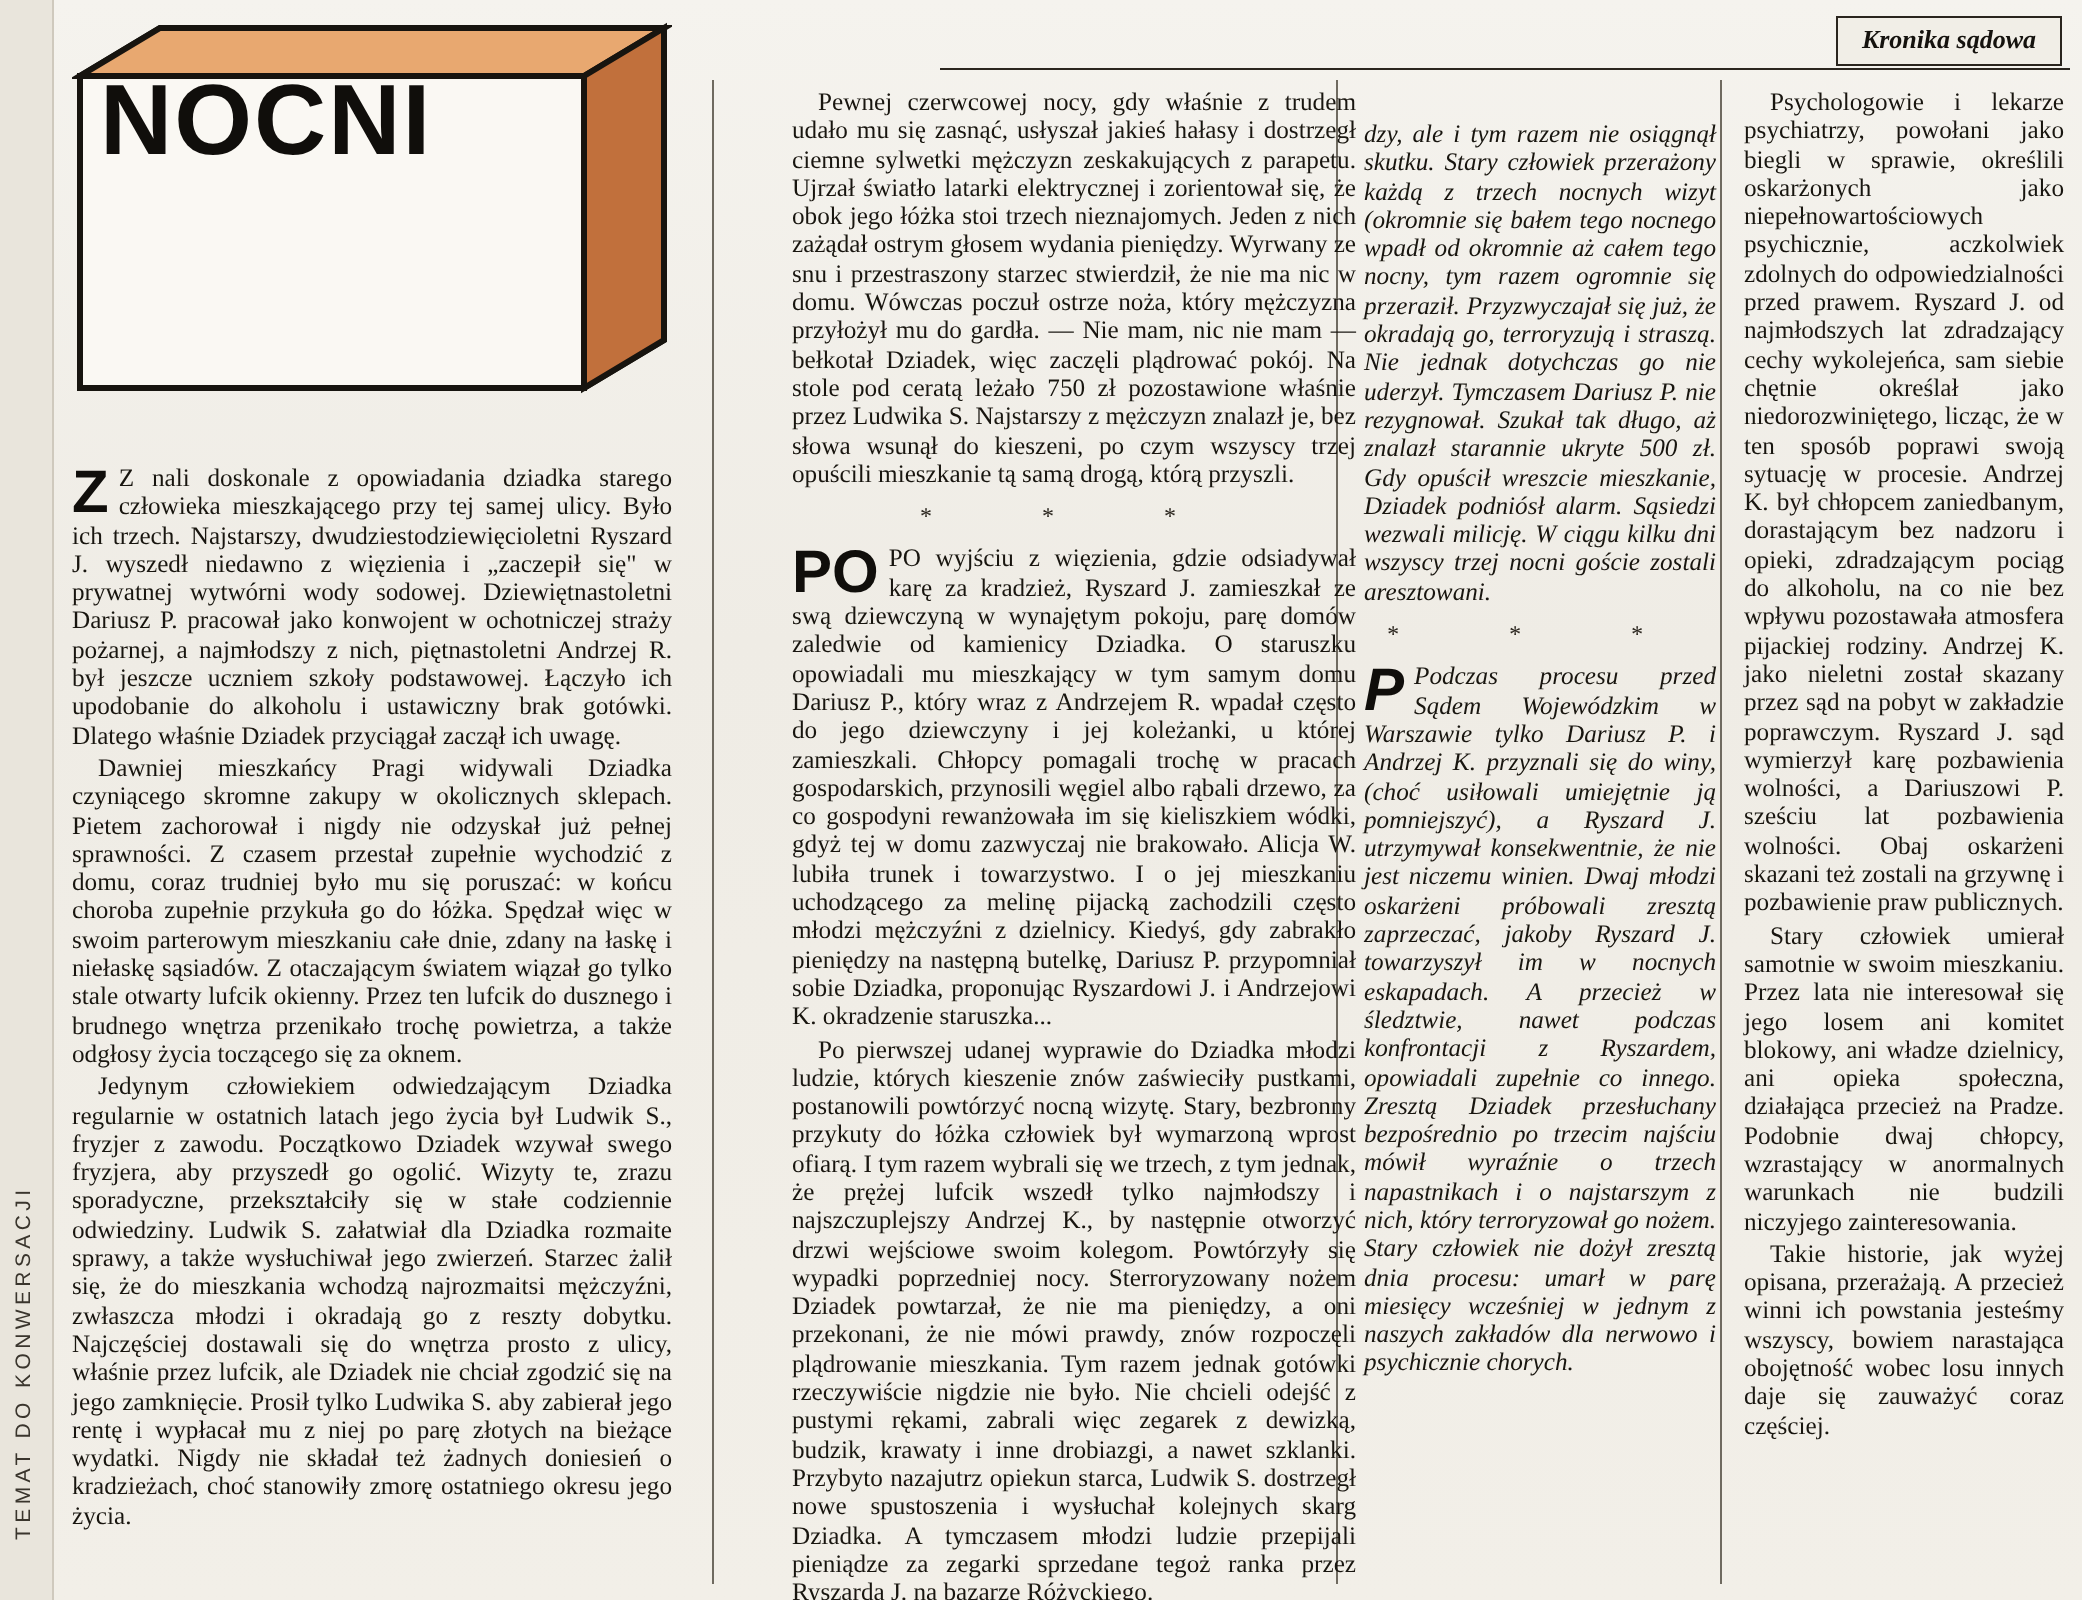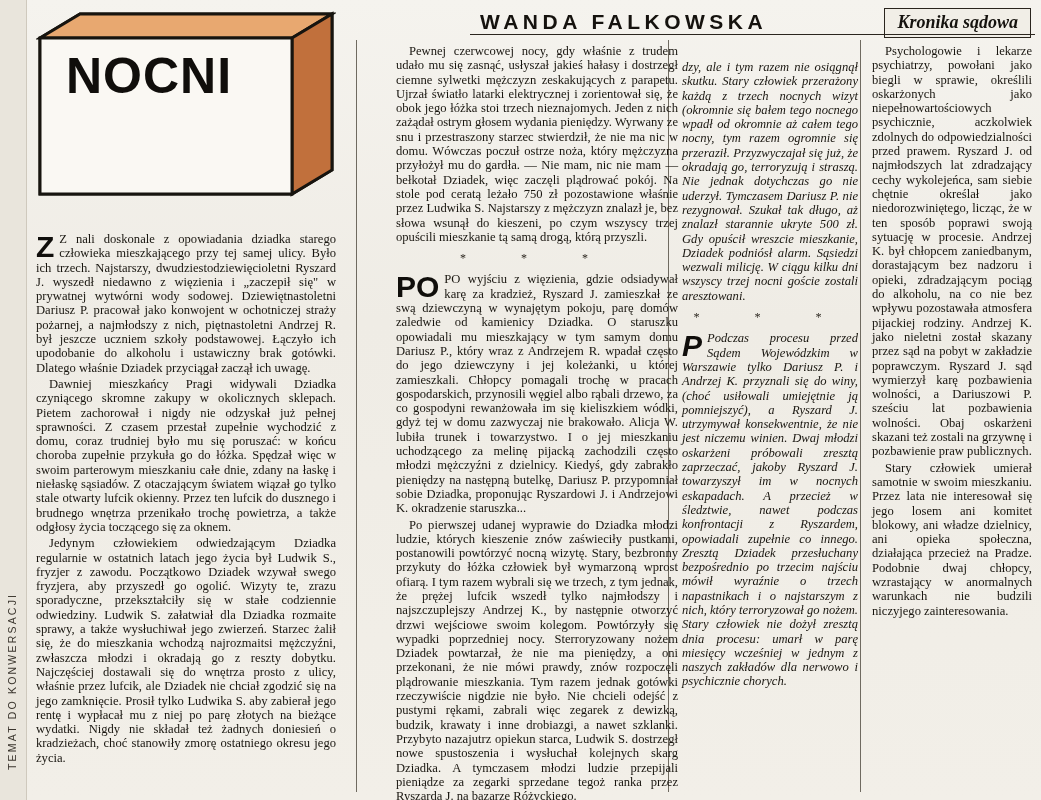--- a/index.html
+++ b/index.html
@@ -46,38 +46,38 @@
     letter-spacing:4.5px;
     color:#15120e;
   }
   .hdr .rubric{
     position:absolute;right:4px;top:2px;
     border:1.5px solid #2a251e;
     padding:3px 12px 4px 12px;
     font-family:"Liberation Serif", serif;
     font-style:italic;
     font-weight:bold;
-    font-size:18px;
+    font-size:13px;
     color:#15120e;
     background:#f1eee7;
   }
   .hrule{
     position:absolute;left:470px;top:34px;width:565px;height:0;
     border-top:1px solid #2b261f;
   }
   
   .titlebox{
     position:absolute;left:36px;top:10px;width:300px;height:212px;
   }
   .titlebox .shape{
     position:absolute;left:0;top:0;width:300px;height:212px;
   }
   .titlebox h1{
     position:absolute;left:14px;top:22px;
-    margin:16px;
+    margin:0;
     font-family:"Liberation Sans", sans-serif;
     font-weight:bold;
     font-size:50px;
     line-height:56px;
     letter-spacing:1px;
     color:#100e0b;
   }
   
   .col{
     position:absolute;
@@ -120,21 +120,20 @@
 </head>
 <body>
 
 <div class="page">
 
   <div class="vstrip">
     <span>TEMAT DO KONWERSACJI</span>
   </div>
 
   <div class="hdr">
-    <div class="author">WANDA FALKOWSKA</div>
     <div class="rubric">Kronika sądowa</div>
   </div>
   <div class="hrule"></div>
 
   <div class="titlebox">
     <svg class="shape" width="300" height="212" viewBox="0 0 300 212">
       <polygon points="4,28 44,4 296,4 296,160 256,184 4,184" fill="#d98a52" stroke="#17140f" stroke-width="3"></polygon>
       <polygon points="4,28 256,28 296,4 44,4" fill="#e8a870" stroke="#17140f" stroke-width="3"></polygon>
       <polygon points="256,28 296,4 296,160 256,184" fill="#c1703c" stroke="#17140f" stroke-width="3"></polygon>
       <rect x="4" y="28" width="252" height="156" fill="#faf8f3" stroke="#17140f" stroke-width="3"></rect>
@@ -164,15 +163,16 @@
 
   <div class="col col3">
     <p class="noind"><span>dzy, ale i tym razem nie osiągnął skutku. Stary człowiek przerażony każdą z trzech nocnych wizyt (okrom­nie się bałem tego nocnego wpadł od okrom­nie aż całem tego nocny, tym razem ogromnie się przeraził. Przyzwyczajał się już, że okradają go, terroryzują i straszą. Nie jednak dotychczas go nie uderzył. Tymczasem Dariusz P. nie rezygnował. Szukał tak długo, aż znalazł starannie ukryte 500 zł. Gdy opuścił wreszcie mieszkanie, Dziadek podniósł alarm. Sąsiedzi wezwali milicję. W ciągu kilku dni wszyscy trzej nocni goście zostali aresztowani.</span></p>
     <div class="sep">* * *</div>
     <p class="noind"><span class="dropcap">P</span><span>Podczas procesu przed Sądem Wojewódzkim w Warszawie tylko Dariusz P. i Andrzej K. przyznali się do winy, (choć usiłowali umiejętnie ją pomniejszyć), a Ryszard J. utrzymywał konsekwentnie, że nie jest niczemu winien. Dwaj młodzi oskarżeni próbowali zresztą zaprzeczać, jakoby Ryszard J. towarzyszył im w nocnych eskapadach. A przecież w śledztwie, nawet podczas konfrontacji z Ryszardem, opowiadali zupełnie co innego. Zresztą Dziadek przesłuchany bezpośrednio po trzecim najściu mówił wyraźnie o trzech napastnikach i o najstarszym z nich, który terroryzował go nożem. Stary człowiek nie dożył zresztą dnia procesu: umarł w parę miesięcy wcześniej w jednym z naszych zakładów dla nerwowo i psychicznie chorych.</span></p>
   </div>
 
   <div class="col col4">
     <p><span>Psychologowie i lekarze psychiatrzy, powołani jako biegli w sprawie, określili oskarżonych jako niepełnowartościowych psychicznie, aczkolwiek zdolnych do odpowiedzialności przed prawem. Ryszard J. od najmłodszych lat zdradzający cechy wykolejeńca, sam siebie chętnie określał jako niedorozwiniętego, licząc, że w ten sposób poprawi swoją sytuację w procesie. Andrzej K. był chłopcem zaniedbanym, dorastającym bez nadzoru i opieki, zdradzającym pociąg do alkoholu, na co nie bez wpływu pozostawała atmosfera pijackiej rodziny. Andrzej K. jako nieletni został skazany przez sąd na pobyt w zakładzie poprawczym. Ryszard J. sąd wymierzył karę pozbawienia wolności, a Dariuszowi P. sześciu lat pozbawienia wolności. Obaj oskarżeni skazani też zostali na grzywnę i pozbawienie praw publicznych.</span></p>
     <p><span>Stary człowiek umierał samotnie w swoim mieszkaniu. Przez lata nie interesował się jego losem ani komitet blokowy, ani władze dzielnicy, ani opieka społeczna, działająca przecież na Pradze. Podobnie dwaj chłopcy, wzrastający w anormalnych warunkach nie budzili niczyjego zainteresowania.</span></p>
+    <p><span>Takie historie, jak wyżej opisana, przerażają. A przecież winni ich powstania jesteśmy wszyscy, bowiem narastająca obojętność wobec losu innych daje się zauważyć coraz częściej.</span></p>
   </div>
 
 </div>
 
 </body></html>

